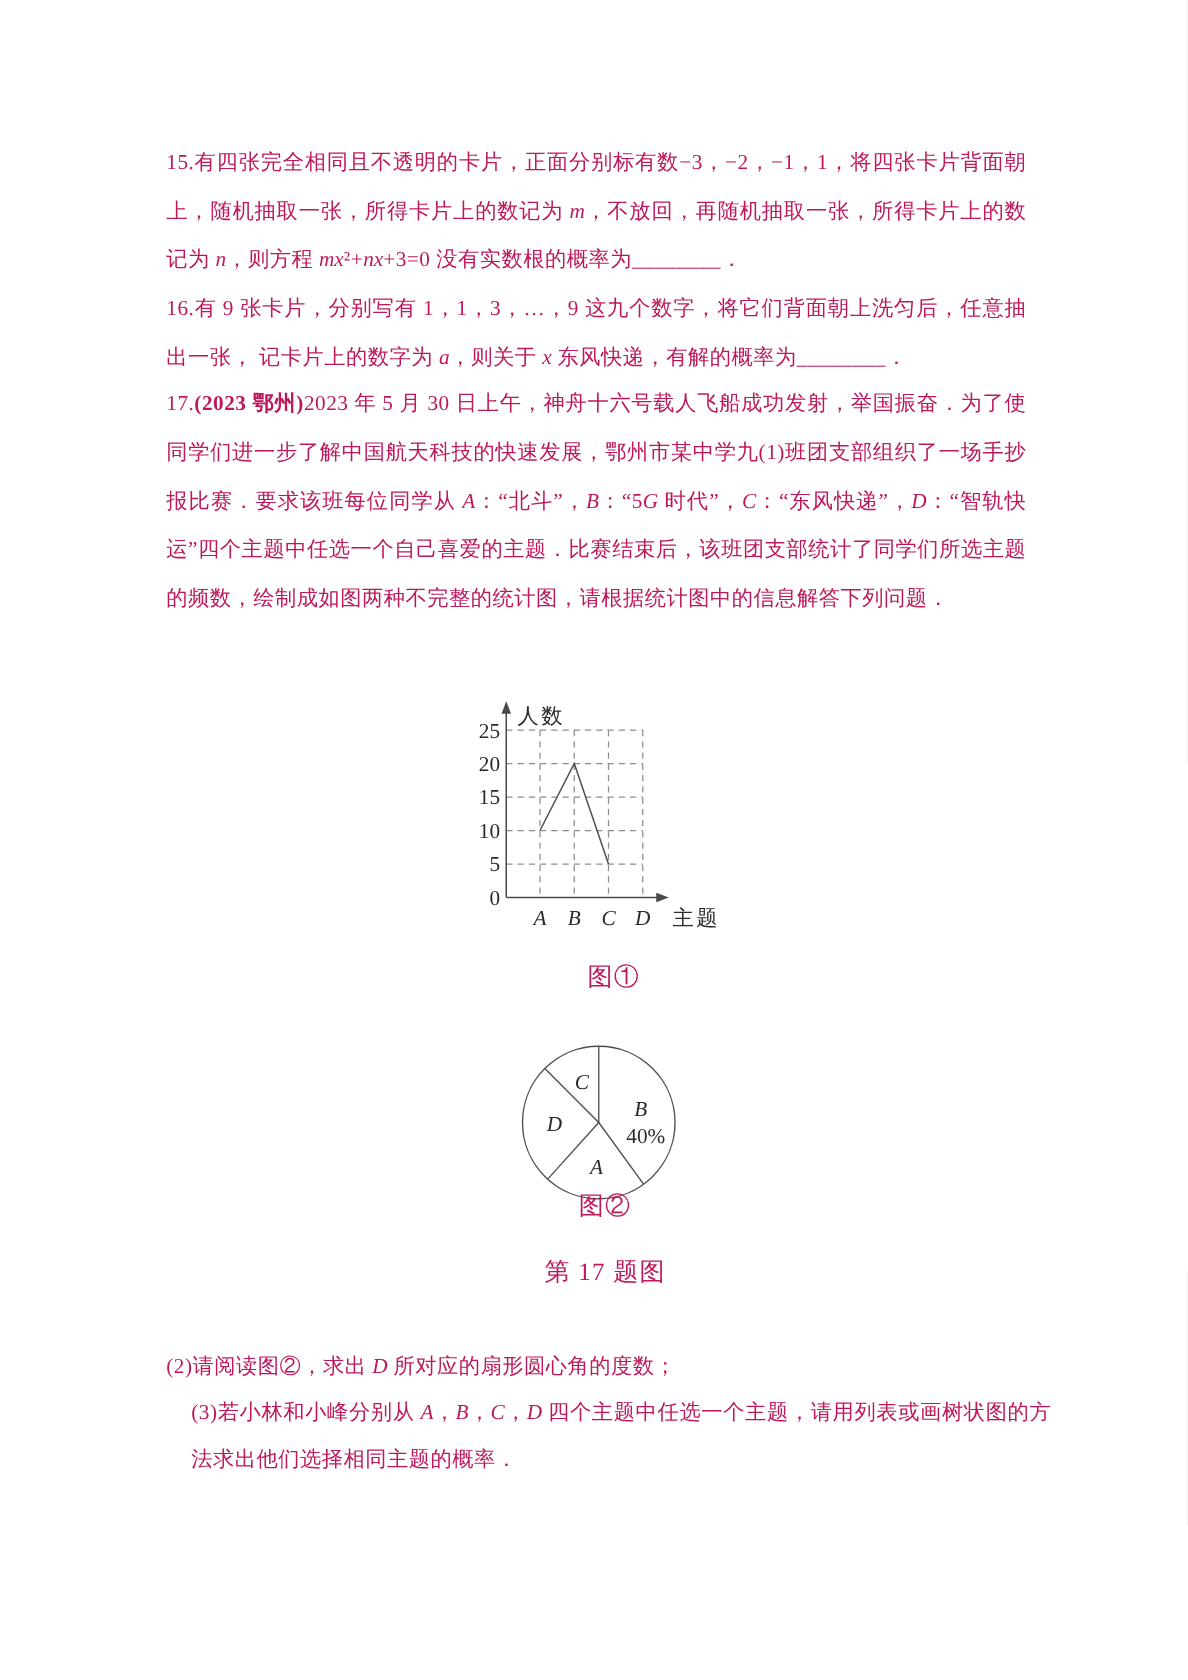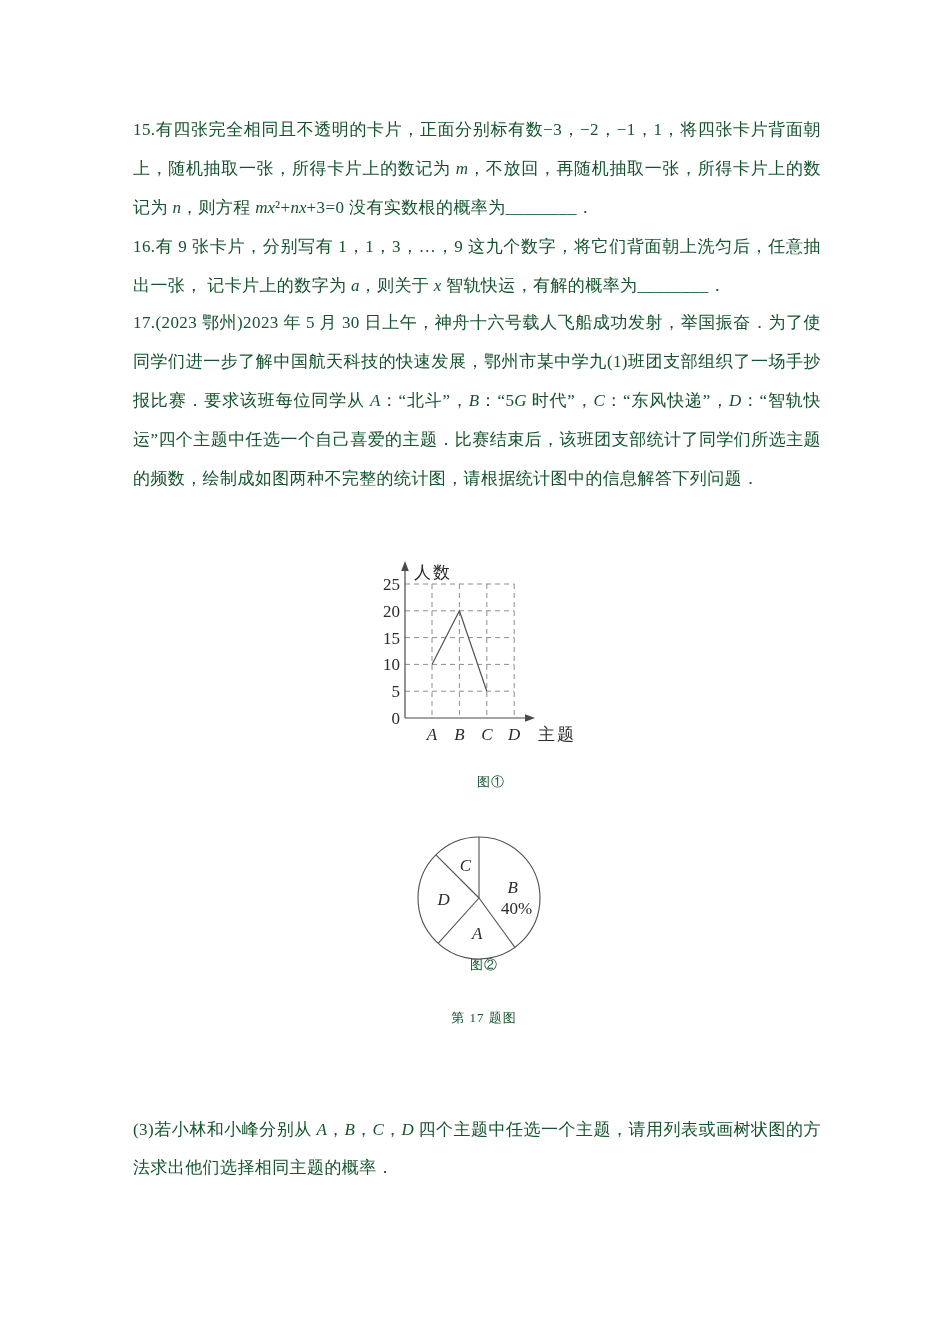--- a/index.html
+++ b/index.html
@@ -1,32 +1,32 @@
 <!DOCTYPE html>
 <html><head>
 <meta charset="utf-8">
 <style>
   html,body{margin:0;padding:0;background:#e8e8e8;}
   .page{
     position:relative;width:950px;height:1344px;margin:0 auto;
     background:#ffffff;overflow:hidden;
     font-family:"Liberation Serif","DejaVu Serif",serif;
-    color:#14532d;
+    color:#be185d;
   }
   .para{
     position:absolute;left:133px;width:688px;margin:0;
     font-size:17px;line-height:39px;text-align:justify;
     letter-spacing:0.4px;
   }
   .sub{line-height:38px;}
   .var{font-style:italic;font-family:"Liberation Serif",serif;letter-spacing:0;}
-  .bold{font-weight:normal;margin-top:48px;}
+  .bold{font-weight:bold;margin-top:48px;}
   .caption{
     position:absolute;margin:0;text-align:center;
-    font-size:13px;line-height:22px;letter-spacing:1px;
+    font-size:20px;line-height:22px;letter-spacing:1px;
   }
   svg{position:absolute;overflow:visible;}
   svg text{font-family:"Liberation Serif","DejaVu Serif",serif;fill:#2a2a2a;}
   .axis-line{stroke:#4a4a4a;stroke-width:1.2;fill:none;}
   .arrow{fill:#4a4a4a;stroke:none;}
   .gridline{stroke:#8d8d8d;stroke-width:1;stroke-dasharray:5 4;fill:none;}
   .data-line{stroke:#4f4f4f;stroke-width:1.2;fill:none;}
   .pie-stroke{stroke:#4f4f4f;stroke-width:1.1;fill:none;}
   .tick-label{font-size:17px;}
   .cat-label{font-size:17px;font-style:italic;}
@@ -34,21 +34,21 @@
   .pie-label{font-size:17px;font-style:italic;}
   .pie-pct{font-size:17px;}
 </style>
 </head>
 <body>
 
 <div class="page">
 
   <p class="para" style="top:110px;"><span>15.有四张完全相同且不透明的卡片，正面分别标有数−3，−2，−1，1，将四张卡片背面朝上，随机抽取一张，所得卡片上的数记为 </span><span class="var">m</span><span>，不放回，再随机抽取一张，所得卡片上的数记为 </span><span class="var">n</span><span>，则方程 </span><span class="var">mx</span><span>²+</span><span class="var">nx</span><span>+3=0 没有实数根的概率为________．</span></p>
 
-  <p class="para" style="top:227px;"><span>16.有 9 张卡片，分别写有 1，1，3，…，9 这九个数字，将它们背面朝上洗匀后，任意抽出一张， 记卡片上的数字为 </span><span class="var">a</span><span>，则关于 </span><span class="var">x</span><span> 智轨快运，有解的概率为________．</span></p>
+  <p class="para" style="top:227px;"><span>16.有 9 张卡片，分别写有 1，1，3，…，9 这九个数字，将它们背面朝上洗匀后，任意抽出一张， 记卡片上的数字为 </span><span class="var">a</span><span>，则关于 </span><span class="var">x</span><span> 东风快递，有解的概率为________．</span></p>
 
   <p class="para" style="top:303px;"><span>17.</span><span class="bold">(2023 鄂州)</span><span>2023 年 5 月 30 日上午，神舟十六号载人飞船成功发射，举国振奋．为了使同学们进一步了解中国航天科技的快速发展，鄂州市某中学九(1)班团支部组织了一场手抄报比赛．要求该班每位同学从 </span><span class="var">A</span><span>：“北斗”，</span><span class="var">B</span><span>：“5</span><span class="var">G</span><span> 时代”，</span><span class="var">C</span><span>：“东风快递”，</span><span class="var">D</span><span>：“智轨快运”四个主题中任选一个自己喜爱的主题．比赛结束后，该班团支部统计了同学们所选主题的频数，绘制成如图两种不完整的统计图，请根据统计图中的信息解答下列问题．</span></p>
 
   <svg id="line-chart" width="220" height="200" style="left:381px;top:556px;">
       <line x1="24" y1="135.2" x2="133.2" y2="135.2" class="gridline"></line>
       <line x1="24" y1="108.4" x2="133.2" y2="108.4" class="gridline"></line>
       <line x1="24" y1="81.6" x2="133.2" y2="81.6" class="gridline"></line>
       <line x1="24" y1="54.8" x2="133.2" y2="54.8" class="gridline"></line>
       <line x1="24" y1="28" x2="133.2" y2="28" class="gridline"></line>
       <line x1="51" y1="28" x2="51" y2="162" class="gridline"></line>
@@ -87,16 +87,17 @@
       <text x="39.63212384236479" y="79.92614043113257" text-anchor="middle" class="pie-label">D</text>
       <line x1="75" y1="73" x2="31.866486347620594" y2="29.866486347620615" class="pie-stroke"></line>
       <text x="61.46066016292313" y="46.313142139750674" text-anchor="middle" class="pie-label">C</text>
     </svg>
 
   <p class="caption" style="left:404px;top:938px;width:160px;margin-top:16px;">图②</p>
 
   <p class="caption" style="left:404px;top:1007px;width:160px;">第 17 题图</p>
 
 
+  <p class="para sub" style="top:1074px;"><span>(2)请阅读图②，求出 </span><span class="var">D</span><span> 所对应的扇形圆心角的度数；</span></p>
 
-  <p class="para sub" style="top:1111px;"><span>(3)若小林和小峰分别从 </span><span class="var">A</span><span>，</span><span class="var">B</span><span>，</span><span class="var">C</span><span>，</span><span class="var">D</span><span> 四个主题中任选一个主题，请用列表或画树状图的方法求出他们选择相同主题的概率．</span></p>
+  <p class="para sub" style="top:1111px;margin-left:20px;"><span>(3)若小林和小峰分别从 </span><span class="var">A</span><span>，</span><span class="var">B</span><span>，</span><span class="var">C</span><span>，</span><span class="var">D</span><span> 四个主题中任选一个主题，请用列表或画树状图的方法求出他们选择相同主题的概率．</span></p>
 
 </div>
 
 </body></html>

